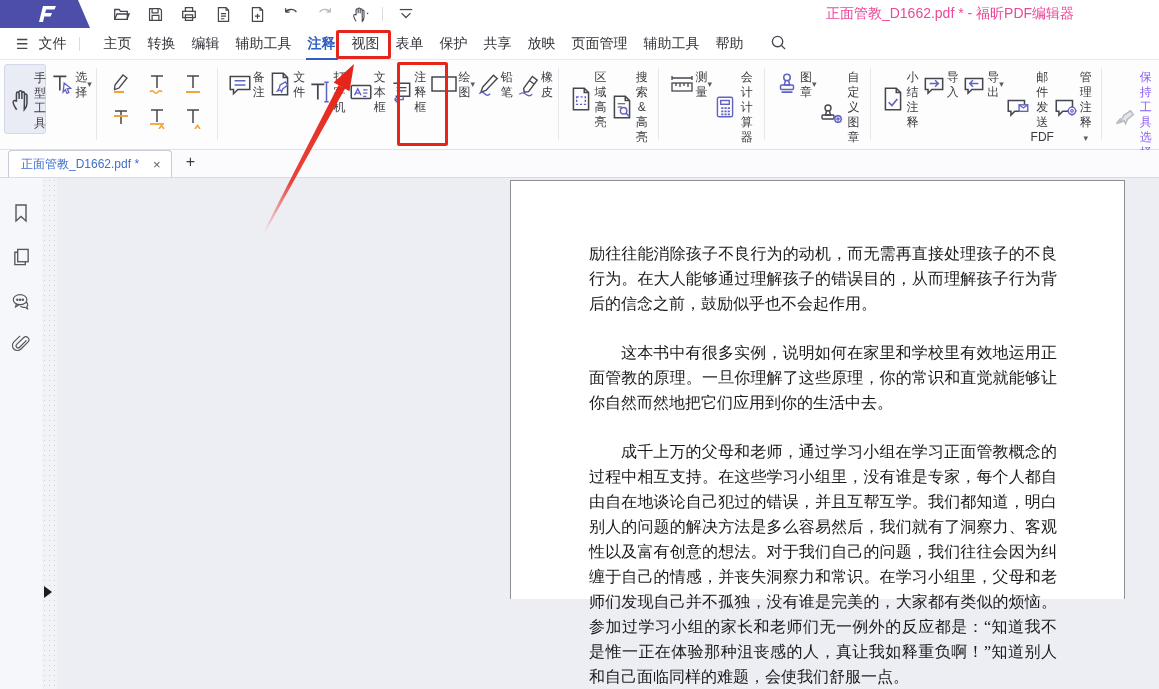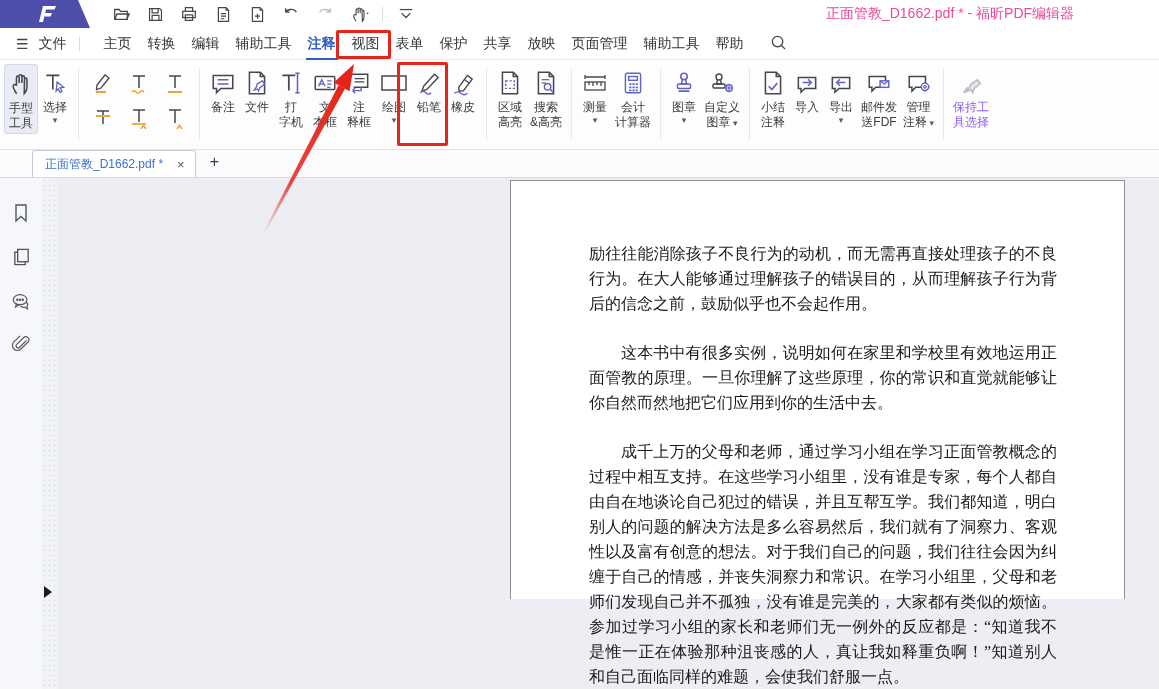--- a/index.html
+++ b/index.html
@@ -26,31 +26,31 @@
   .menu-item{padding:0 4px;height:32px;display:flex;align-items:center;cursor:default;}
   .menu-sep{width:1px;height:14px;background:#d9dce2;margin:0 10px 0 8px;}
   .menu-list{display:flex;align-items:center;gap:8px;margin-left:10px;}
   .menu-item.active{color:var(--menu-active);font-weight:bold;position:relative;}
   .menu-item.active::after{content:"";position:absolute;left:2px;right:2px;bottom:0;height:2px;background:var(--menu-active);}
   .menu-search{margin-left:22px;color:#45464e;}
 
   
   .ribbon{position:absolute;left:0;top:60px;width:1159px;height:90px;background:#fdfdfe;border-bottom:1px solid var(--ribbon-border);display:flex;align-items:flex-start;padding:4px 2px 0 4px;}
   .rdiv{width:1px;height:72px;background:#e6e8ee;margin:4px 6px 0 6px;flex:0 0 1px;}
-  .rbtn{display:flex;flex-direction:column;align-items:center;padding:4px 3px 2px;border-radius:3px;min-width:34px;}
+  .rbtn{display:flex;align-items:center;padding:4px 3px 2px;border-radius:3px;min-width:34px;}
   .rbtn .ric{height:30px;display:flex;align-items:center;justify-content:center;}
   .rbtn .rlab{font-size:12px;line-height:15px;text-align:center;color:#3a3b40;white-space:pre-line;margin-top:2px;}
   .rbtn .caret{font-size:9px;color:#5a5b62;line-height:9px;margin-top:1px;}
   .rbtn.selected{background:#e9ebf5;border:1px solid #d3d7ea;}
   .rbtn.disabled .rlab{color:#8b5cf6;}
   .markup-grid{display:grid;grid-template-columns:repeat(3,36px);grid-template-rows:34px 34px;justify-items:center;align-items:center;margin-top:2px;}
   .mk{width:30px;height:30px;display:flex;align-items:center;justify-content:center;}
 
   
-  .tabbar{position:absolute;left:0;top:150px;width:1159px;height:28px;background:#fbfbfd;border-bottom:1px solid #d8dbe2;display:flex;align-items:center;padding-left:24px;}
+  .tabbar{position:absolute;left:0;top:150px;width:1159px;height:28px;background:#fbfbfd;border-bottom:1px solid #d8dbe2;display:flex;align-items:center;}
   .doc-tab{height:27px;margin-left:8px;background:#fff;border:1px solid #c7cbd4;border-bottom:none;border-radius:4px 4px 0 0;display:flex;align-items:center;padding:0 10px 0 12px;gap:14px;}
   .doc-tab .tlabel{font-size:12px;color:var(--tab-blue);}
   .doc-tab .tclose{font-size:13px;color:#5a5b62;}
   .tab-add{font-size:16px;color:#3a3b40;margin-left:14px;margin-bottom:4px;}
 
   
   .main{position:absolute;left:0;top:178px;width:1159px;height:511px;background:var(--canvas);}
   .side-icons{position:absolute;left:0;top:0;width:42px;height:511px;background:#f6f7fa;display:flex;flex-direction:column;align-items:center;padding-top:24px;gap:22px;}
   .side-icons .sic{width:22px;height:22px;display:flex;align-items:center;justify-content:center;color:#55565e;}
   .dotstrip{position:absolute;left:42px;top:0;width:15px;height:511px;background-color:#f1f3f7;background-image:radial-gradient(#c9cfdb 0.8px,transparent 0.9px);background-size:5px 5px;}

